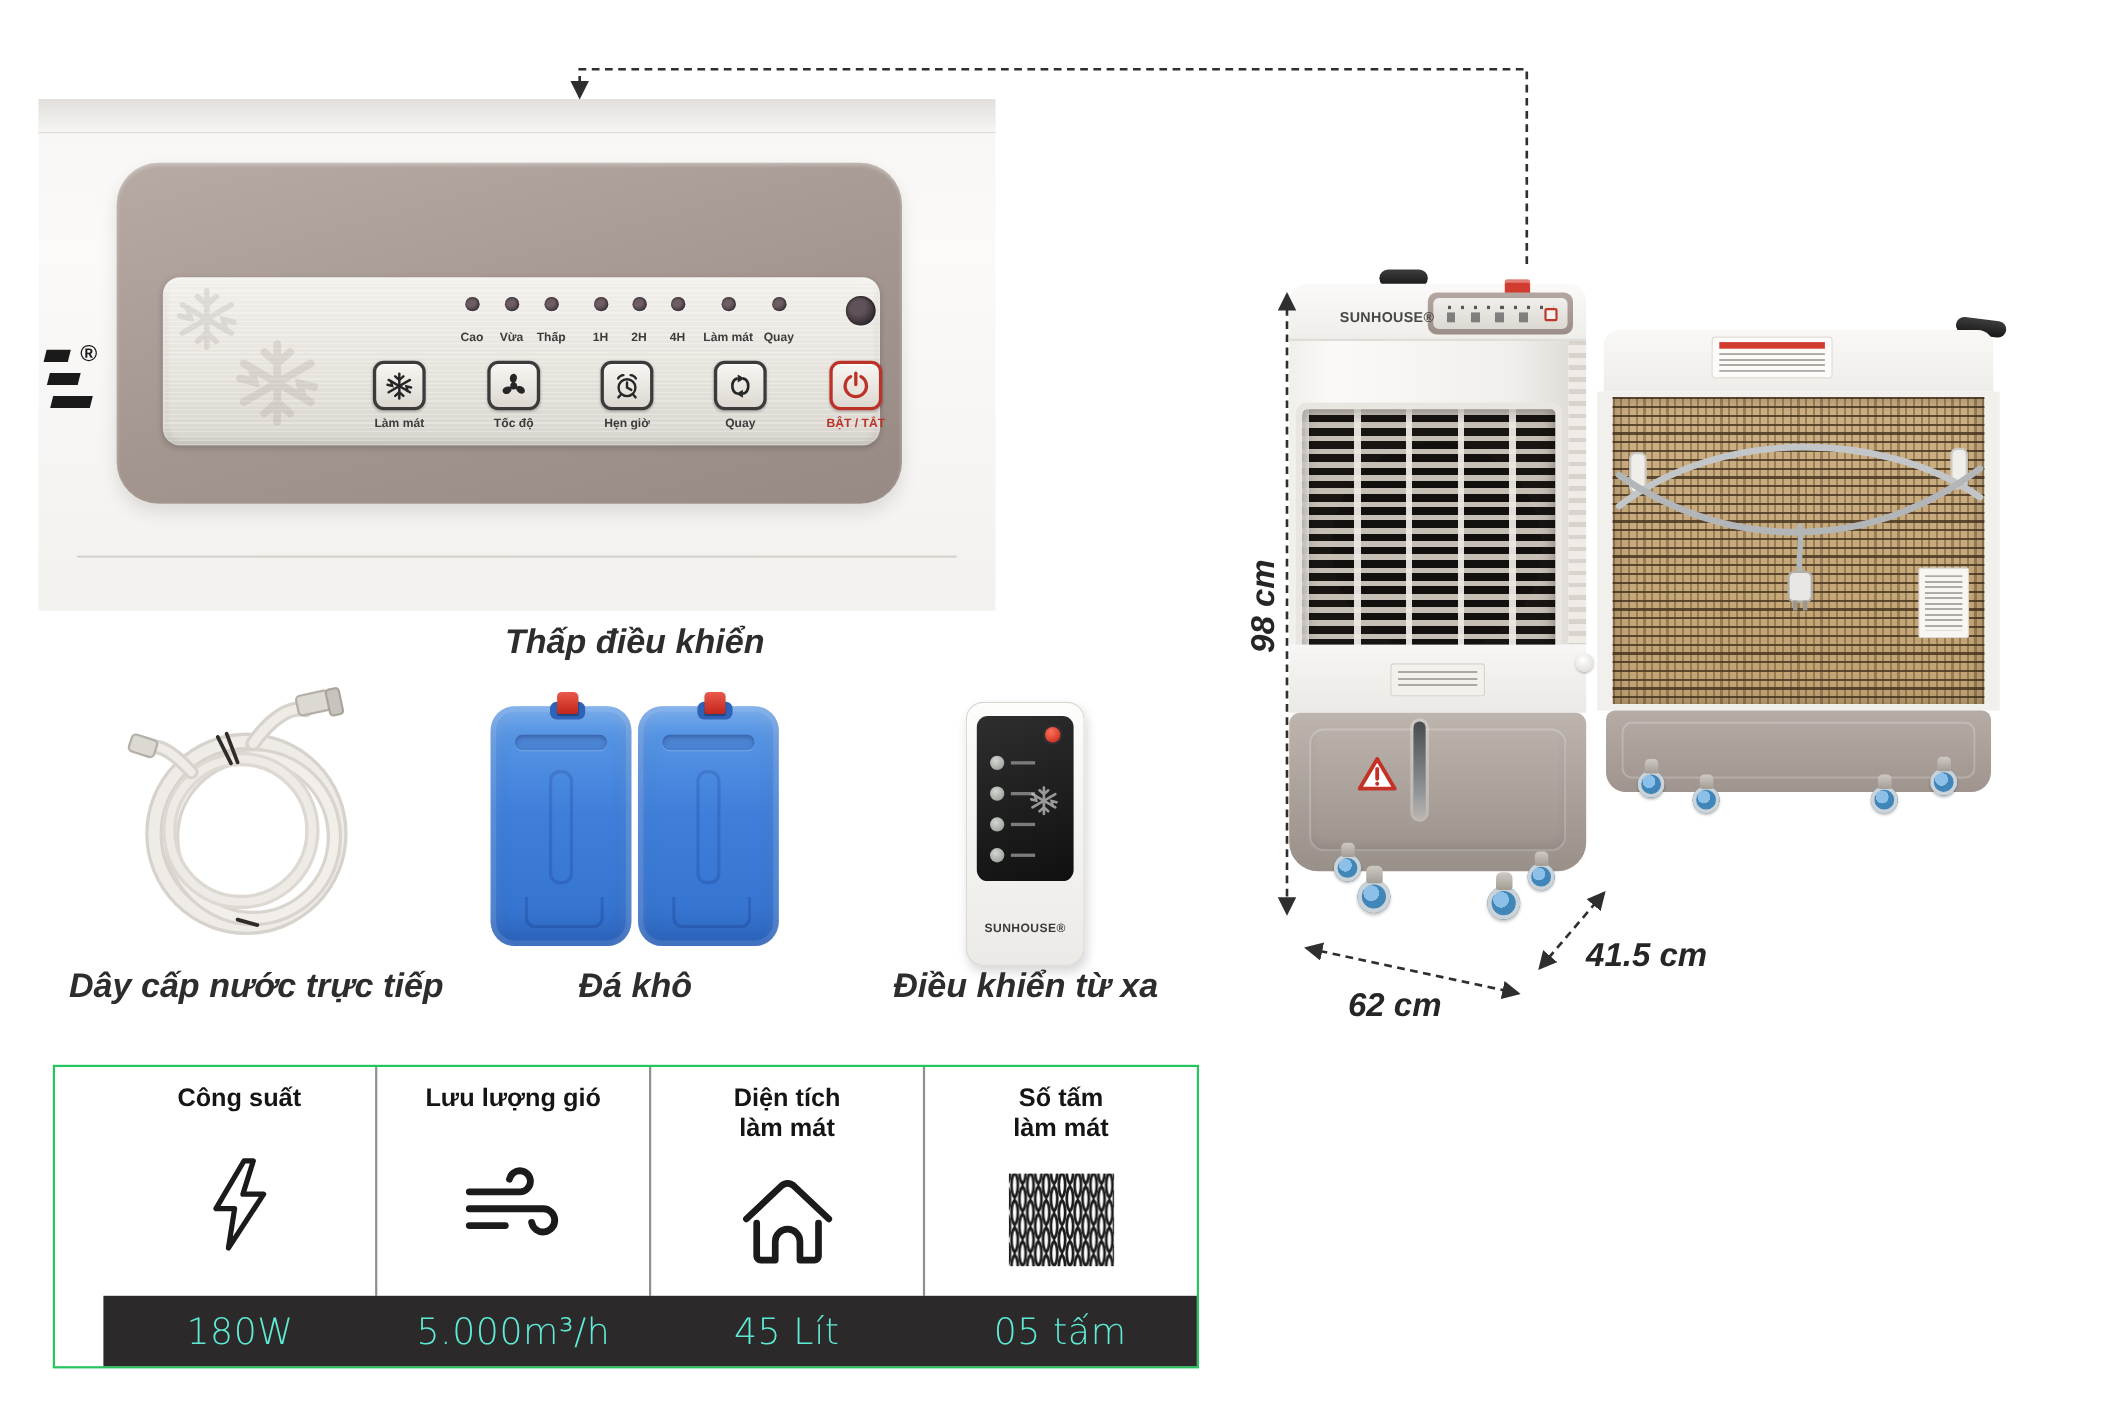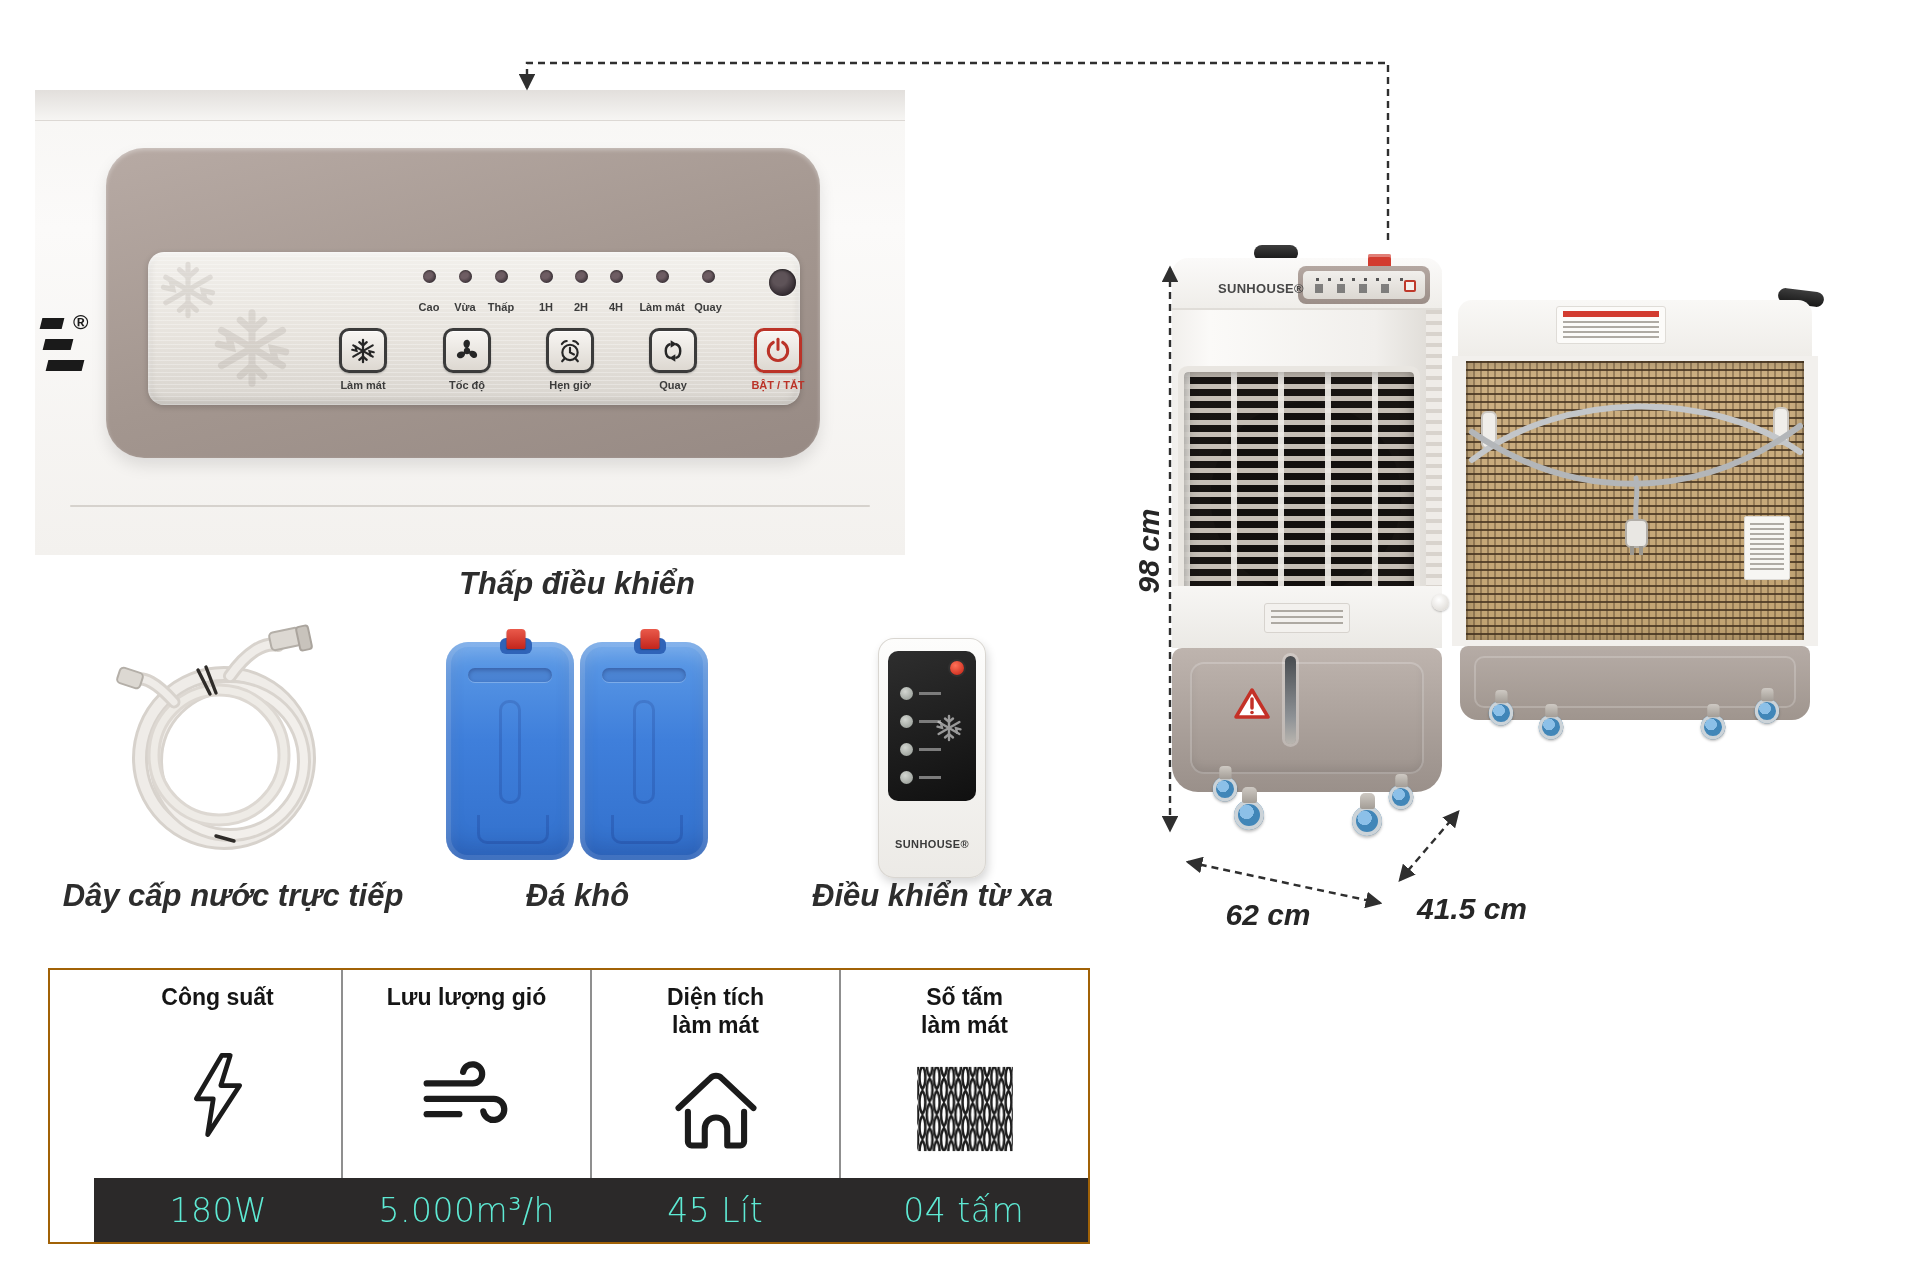--- a/index.html
+++ b/index.html
@@ -165,25 +165,25 @@
   .ru-base{position:absolute;left:8px;right:8px;top:346px;height:74px;border-radius:8px 8px 18px 18px;
     background:linear-gradient(#b6aca6,#9f958e);}
   .ru-base::before{content:"";position:absolute;inset:10px 14px 12px 14px;border-radius:10px;
     box-shadow:inset 0 0 0 2px rgba(255,255,255,.2);}
   .rc1{left:34px;top:398px;} .rc2{left:84px;top:412px;} .rc3{left:246px;top:412px;} .rc4{left:300px;top:396px;}
 
   
   .dim{position:absolute;font-style:italic;font-weight:600;font-size:30px;color:#262626;text-align:center;}
   .dim-height{left:1089px;top:532px;width:124px;height:38px;transform:rotate(-90deg);transform-origin:center;}
   .dim-width{left:1188px;top:898px;width:160px;}
-  .dim-depth{left:1392px;top:892px;width:160px;}
+  .dim-depth{left:1392px;top:852px;width:160px;text-align:right;}
 
   
   .spec-table{position:absolute;left:48px;top:968px;width:1042px;height:276px;box-sizing:border-box;
-    border:2px solid #a16207;display:flex;flex-direction:column;background:#fff;padding-left:44px;}
+    border:2px solid #22c55e;display:flex;flex-direction:column;background:#fff;padding-left:44px;}
   .spec-cols{flex:1;display:flex;}
   .spec-col{flex:1;border-right:2px solid #8f8f8f;display:flex;flex-direction:column;align-items:center;
     padding-top:13px;box-sizing:border-box;}
   .spec-col:last-child{border-right:none;}
   .spec-header{font-size:23px;font-weight:700;color:#151515;text-align:center;line-height:1.22;
     white-space:pre-line;}
   .spec-iconbox{flex:1;display:flex;align-items:center;justify-content:center;color:#1b1b1b;}
   .spec-values{height:64px;background:#2b2929;display:flex;}
   .spec-value{flex:1;display:flex;align-items:center;justify-content:center;color:#5eead4;font-size:33px;
     font-weight:300;letter-spacing:.5px;font-family:"DejaVu Sans","Liberation Sans",sans-serif;}
@@ -552,15 +552,15 @@
         <svg width="100" height="88">
             <use href="#ic-mesh"></use>
           </svg>
       </div>
     </div>
   </div>
   <div class="spec-values">
     <div class="spec-value">180W</div>
     <div class="spec-value">5.000m³/h</div>
     <div class="spec-value">45 Lít</div>
-    <div class="spec-value">04 tấm</div>
+    <div class="spec-value">05 tấm</div>
   </div>
 </div>
 
 </body></html>

